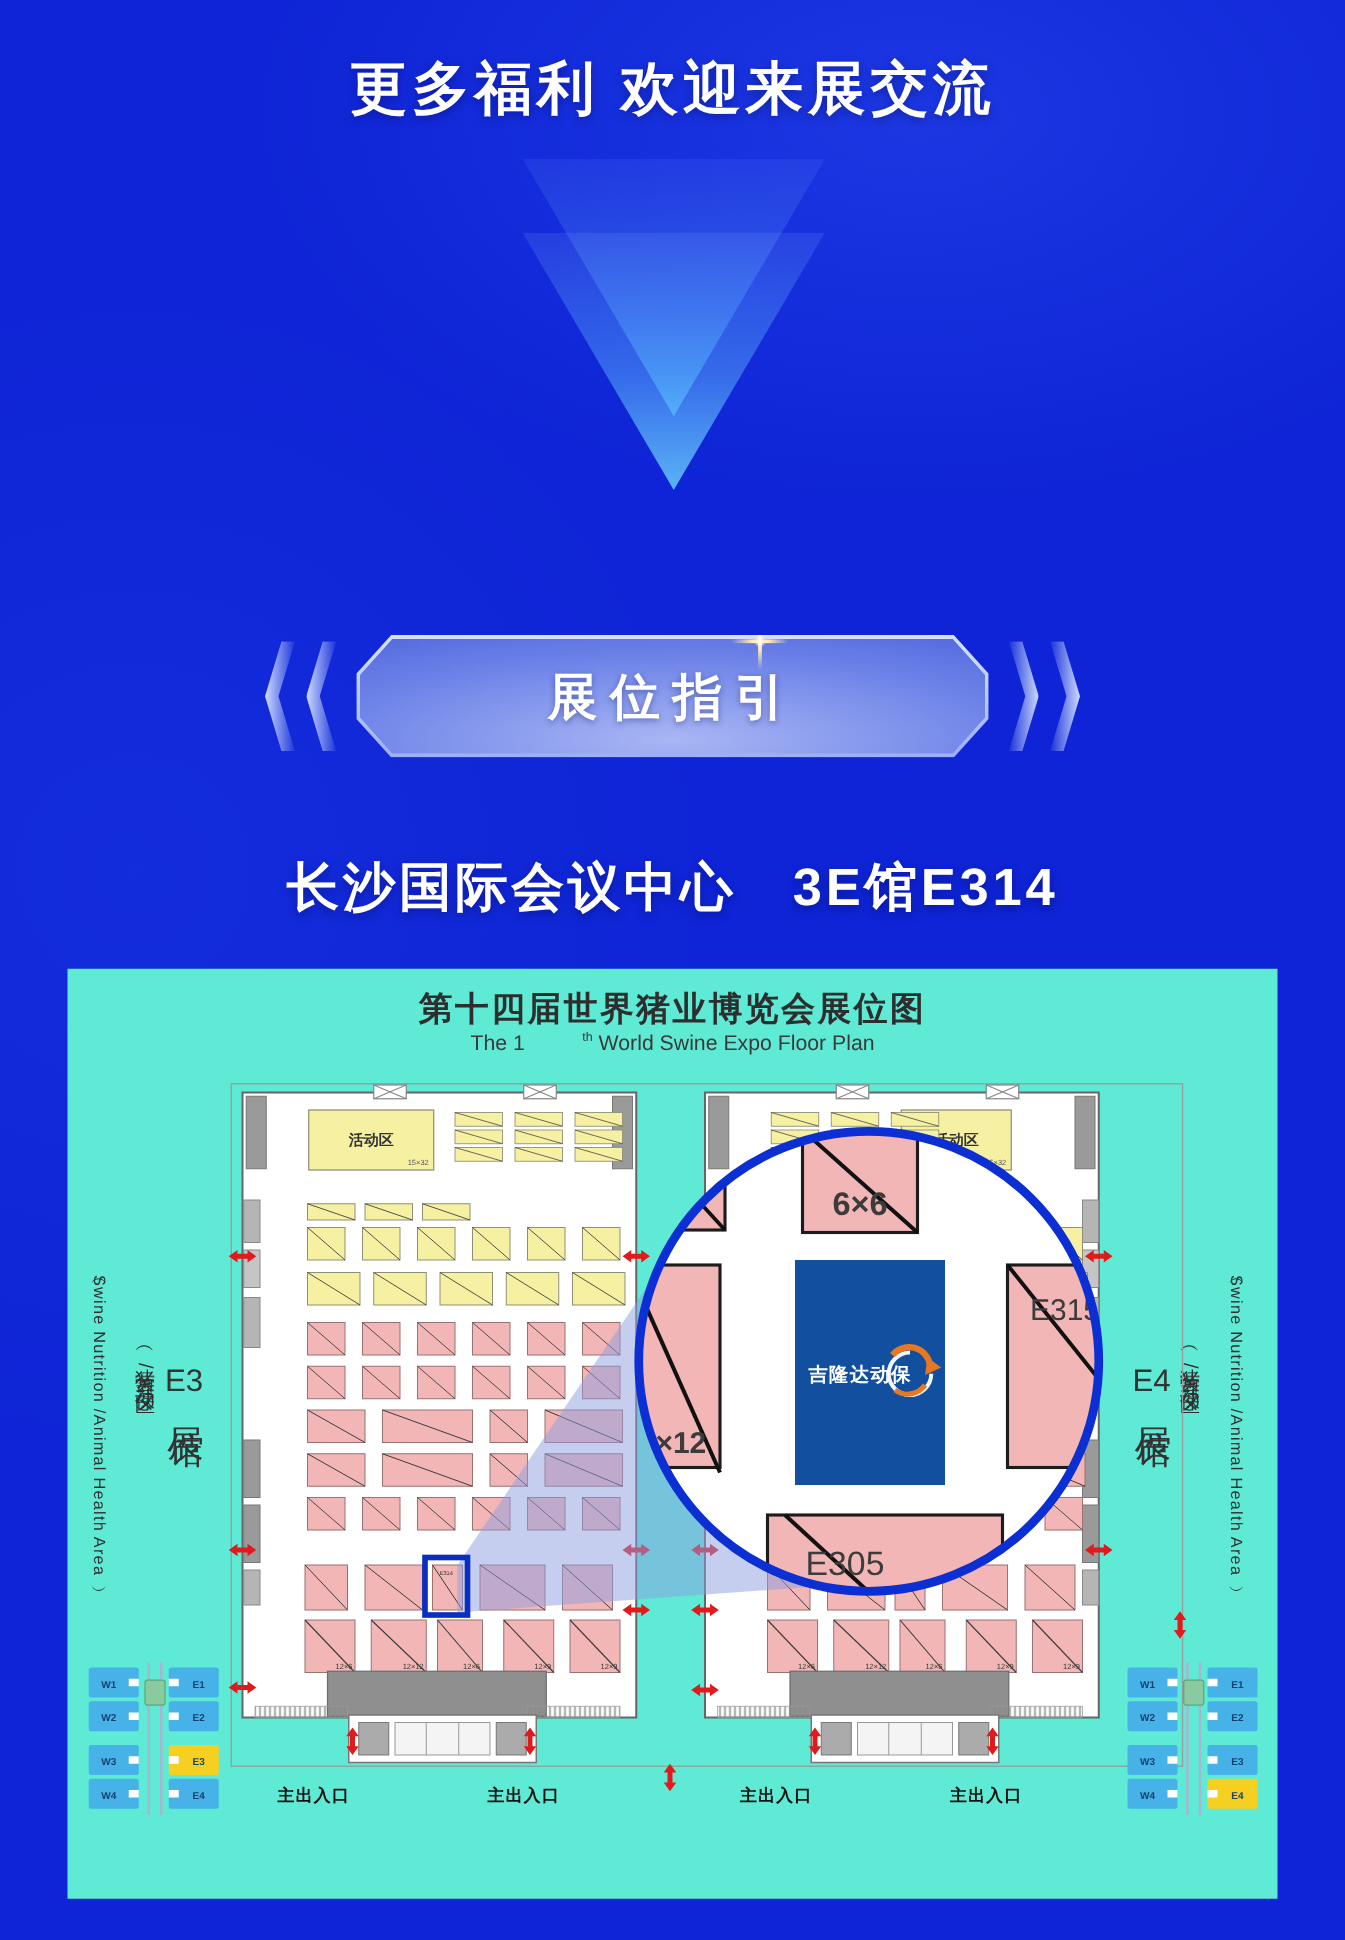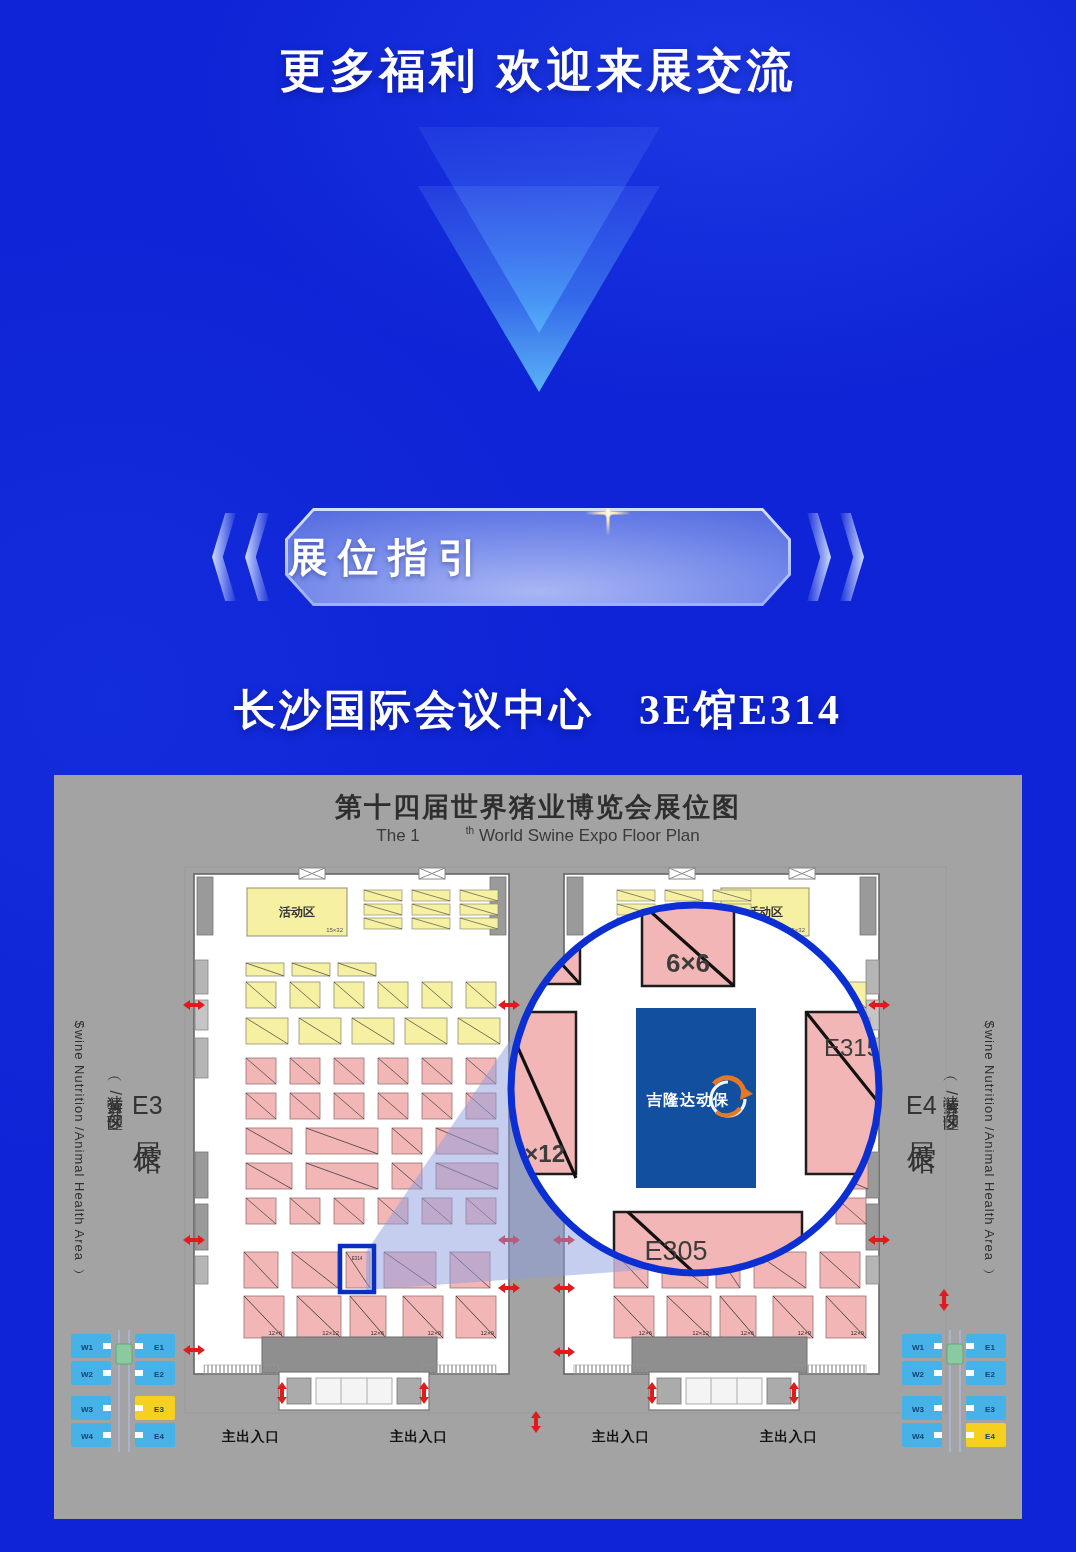--- a/index.html
+++ b/index.html
@@ -24,37 +24,37 @@
   
   .badge-row{left:0;top:508px;width:100%;display:flex;justify-content:center;align-items:center;gap:16px;}
   .chev{display:flex;gap:9px;}
   .chev span{display:block;width:24px;height:88px;
      clip-path:polygon(55% 0,100% 0,45% 50%,100% 100%,55% 100%,0 50%);
      background:linear-gradient(90deg,rgba(215,228,255,.95),rgba(130,160,255,.10));}
   .chev.right{transform:scaleX(-1);}
   .badge{position:relative;width:506px;height:98px;padding:3px;box-sizing:border-box;
      clip-path:polygon(28px 0,calc(100% - 28px) 0,100% 31px,100% calc(100% - 31px),calc(100% - 28px) 100%,28px 100%,0 calc(100% - 31px),0 31px);
      background:linear-gradient(180deg,rgba(225,235,255,.95),rgba(180,200,255,.85));}
-  .badge-in{width:100%;height:100%;display:flex;align-items:center;
+  .badge-in{width:100%;height:100%;display:flex;align-items:center;justify-content:center;
      clip-path:polygon(26px 0,calc(100% - 26px) 0,100% 29px,100% calc(100% - 29px),calc(100% - 26px) 100%,26px 100%,0 calc(100% - 29px),0 29px);
      background:radial-gradient(130% 170% at 50% 88%,#a9b6f4 0%,#6d83e8 42%,#2b41cf 100%);}
   .badge-label{color:#fff;font-size:40px;font-weight:900;letter-spacing:10px;text-shadow:0 2px 5px rgba(10,20,90,.4);}
   .sparkle{position:absolute;left:300px;top:-18px;width:46px;height:46px;pointer-events:none;}
   .sparkle::before,.sparkle::after{content:"";position:absolute;left:50%;top:50%;}
   .sparkle::before{width:46px;height:3px;transform:translate(-50%,-50%);
      background:linear-gradient(90deg,transparent,#ffe9b0 35%,#fff 50%,#ffe9b0 65%,transparent);}
   .sparkle::after{width:3px;height:46px;transform:translate(-50%,-50%);
      background:linear-gradient(180deg,transparent,#ffe9b0 35%,#fff 50%,#ffe9b0 65%,transparent);}
   .sparkle i{position:absolute;left:50%;top:50%;width:10px;height:10px;border-radius:50%;
      transform:translate(-50%,-50%);background:radial-gradient(circle,#fff 0%,rgba(255,233,176,.8) 40%,transparent 70%);}
   
   .venue-line{left:0;top:682px;width:100%;text-align:center;color:#fff;
-    font-size:42px;font-weight:900;letter-spacing:3px;text-shadow:0 3px 8px rgba(0,0,60,.35);font-family:Liberation Serif, serif;}
+    font-size:42px;font-weight:900;letter-spacing:3px;text-shadow:0 3px 8px rgba(0,0,60,.35);}
   
-  .card{left:54px;top:775px;width:968px;height:744px;background:#a3a3a3;}
+  .card{left:54px;top:775px;width:968px;height:744px;background:#5eead4;}
   .fp-title{position:absolute;top:14px;width:100%;text-align:center;color:#2e2e2e;
     font-size:27px;font-weight:700;letter-spacing:2px;}
   .fp-sub{position:absolute;top:50px;width:100%;text-align:center;color:#3a3a3a;font-size:17px;}
   .fp-sub sup{font-size:10px;margin-left:46px;}
   .vtext{writing-mode:vertical-rl;text-orientation:mixed;color:#2f2f2f;}
   .lbl-en-left{left:16px;top:244px;font-size:13px;letter-spacing:1px;}
   .lbl-cn-left{left:50px;top:296px;font-size:16px;letter-spacing:3px;}
   .lbl-en-right{left:926px;top:244px;font-size:13px;letter-spacing:1px;}
   .lbl-cn-right{left:886px;top:296px;font-size:16px;letter-spacing:3px;}
   .hall-big{display:flex;flex-direction:column;align-items:center;color:#333;line-height:1.02;}

